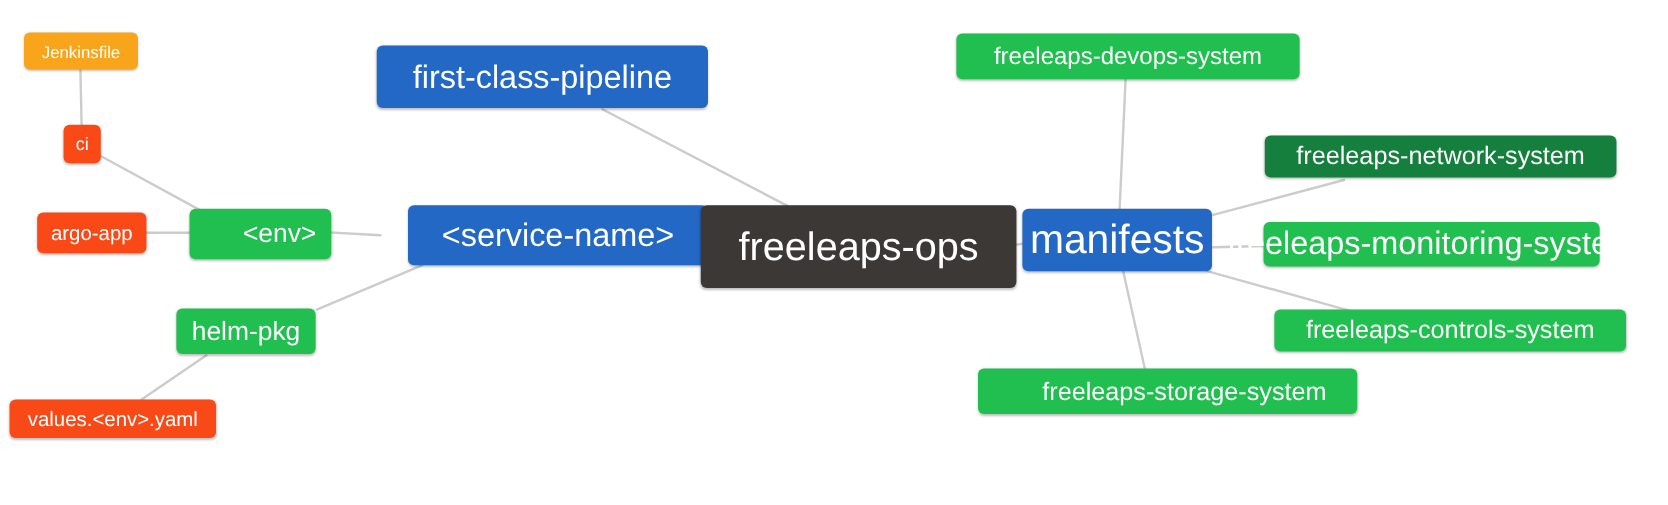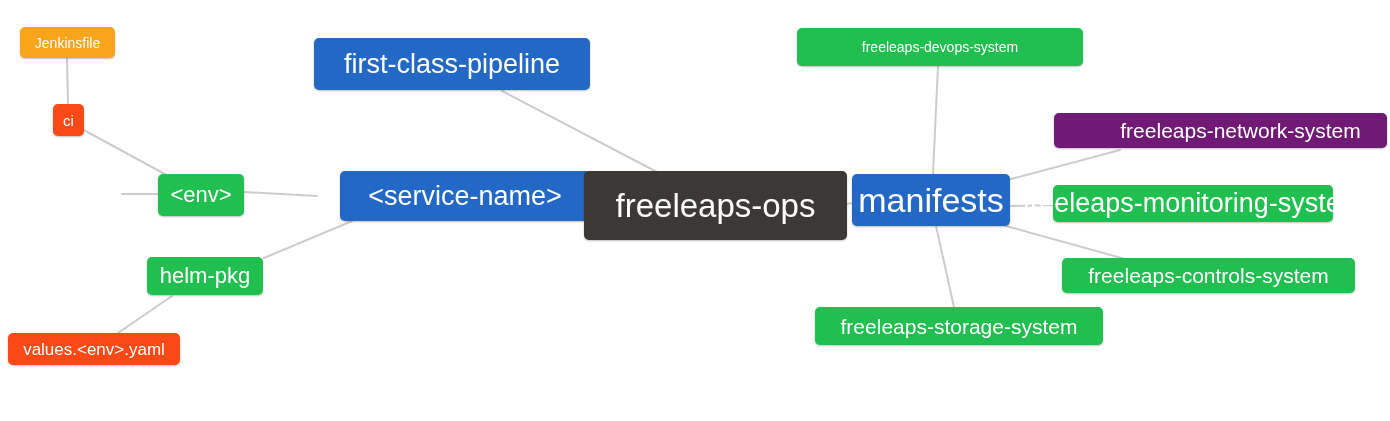--- a/index.html
+++ b/index.html
@@ -38,32 +38,32 @@
     white-space: nowrap;
     box-shadow: 0 1px 2px rgba(0,0,0,0.25);
     cursor: pointer;
     line-height: 1;
     user-select: none;
   }
   
   .n-jenkinsfile        { left: 20px;   top: 27px;  width: 95px;  height: 31px; font-size: 14px; }
   .n-ci                 { left: 53px;   top: 104px; width: 31px;  height: 32px; font-size: 15px; }
   .n-argo-app           { left: 31px;   top: 177px; width: 91px;  height: 34px; font-size: 17px; }
-  .n-env                { left: 158px;  top: 174px; width: 86px;  height: 42px; font-size: 22px; }
+  .n-env                { left: 158px;  top: 174px; width: 86px;  height: 42px; font-size: 22px; padding-left: 32px; }
   .n-helm-pkg           { left: 147px;  top: 257px; width: 116px; height: 38px; font-size: 22px; }
   .n-values-env-yaml    { left: 8px;    top: 333px; width: 172px; height: 32px; font-size: 17px; }
   .n-first-class-pipeline { left: 314px; top: 38px;  width: 276px; height: 52px; font-size: 27px; }
   .n-service-name       { left: 316px;  top: 171px; width: 250px; height: 50px; font-size: 27px; }
   .n-freeleaps-ops      { left: 584px;  top: 171px; width: 263px; height: 69px; font-size: 33px; }
   .n-manifests          { left: 852px;  top: 174px; width: 158px; height: 52px; font-size: 34px; }
-  .n-devops-system      { left: 797px;  top: 28px;  width: 286px; height: 38px; font-size: 14px; }
+  .n-devops-system      { left: 797px;  top: 28px;  width: 286px; height: 38px; font-size: 20px; }
   .n-network-system     { left: 1054px; top: 113px; width: 293px; height: 35px; font-size: 21px; }
   .n-monitoring-system  { left: 1053px; top: 185px; width: 280px; height: 37px; font-size: 27px; }
   .n-controls-system    { left: 1062px; top: 258px; width: 293px; height: 35px; font-size: 21px; }
-  .n-storage-system     { left: 815px;  top: 307px; width: 288px; height: 38px; font-size: 21px; }
+  .n-storage-system     { left: 815px;  top: 307px; width: 288px; height: 38px; font-size: 21px; padding-left: 28px; }
 </style>
 </head>
 <body>
 
 <div class="canvas">
 
   <svg class="edges" width="1390" height="421" viewBox="0 0 1390 421">
     <line x1="67" y1="58" x2="68" y2="104"></line>
     <line x1="82" y1="129" x2="172" y2="178"></line>
     <line x1="122" y1="194" x2="160" y2="194"></line>
@@ -75,26 +75,27 @@
     <line x1="846" y1="204" x2="853" y2="203"></line>
     <line x1="938" y1="66" x2="933" y2="174"></line>
     <line x1="1011" y1="179" x2="1120" y2="150"></line>
     <line x1="1011" y1="206" x2="1054" y2="205"></line>
     <line x1="1006" y1="226" x2="1125" y2="259"></line>
     <line x1="936" y1="226" x2="954" y2="307"></line>
   </svg>
 
   <div class="node n-jenkinsfile" style="background-color: rgb(249, 165, 27);">Jenkinsfile</div>
   <div class="node n-ci" style="background-color: rgb(249, 73, 22);">ci</div>
+  <div class="node n-argo-app" style="background-color: rgb(249, 73, 22);">argo-app</div>
   <div class="node n-env" style="background-color: rgb(32, 191, 79);">&lt;env&gt;</div>
   <div class="node n-helm-pkg" style="background-color: rgb(32, 191, 79);">helm-pkg</div>
   <div class="node n-values-env-yaml" style="background-color: rgb(249, 73, 22);">values.&lt;env&gt;.yaml</div>
   <div class="node n-first-class-pipeline" style="background-color: rgb(34, 104, 196);">first-class-pipeline</div>
   <div class="node n-service-name" style="background-color: rgb(34, 104, 196); margin-left: 24px;">&lt;service-name&gt;</div>
   <div class="node n-freeleaps-ops" style="background-color: rgb(59, 56, 54);">freeleaps-ops</div>
   <div class="node n-manifests" style="background-color: rgb(34, 104, 196);">manifests</div>
   <div class="node n-devops-system" style="background-color: rgb(32, 191, 79);">freeleaps-devops-system</div>
-  <div class="node n-network-system" style="background-color: #701a75; padding-left: 40px;">freeleaps-network-system</div>
+  <div class="node n-network-system" style="background-color: #15803d;">freeleaps-network-system</div>
   <div class="node n-monitoring-system" style="background-color: rgb(32, 191, 79);">freeleaps-monitoring-system</div>
   <div class="node n-controls-system" style="background-color: rgb(32, 191, 79);">freeleaps-controls-system</div>
   <div class="node n-storage-system" style="background-color: rgb(32, 191, 79);">freeleaps-storage-system</div>
 
 </div>
 
 </body></html>

